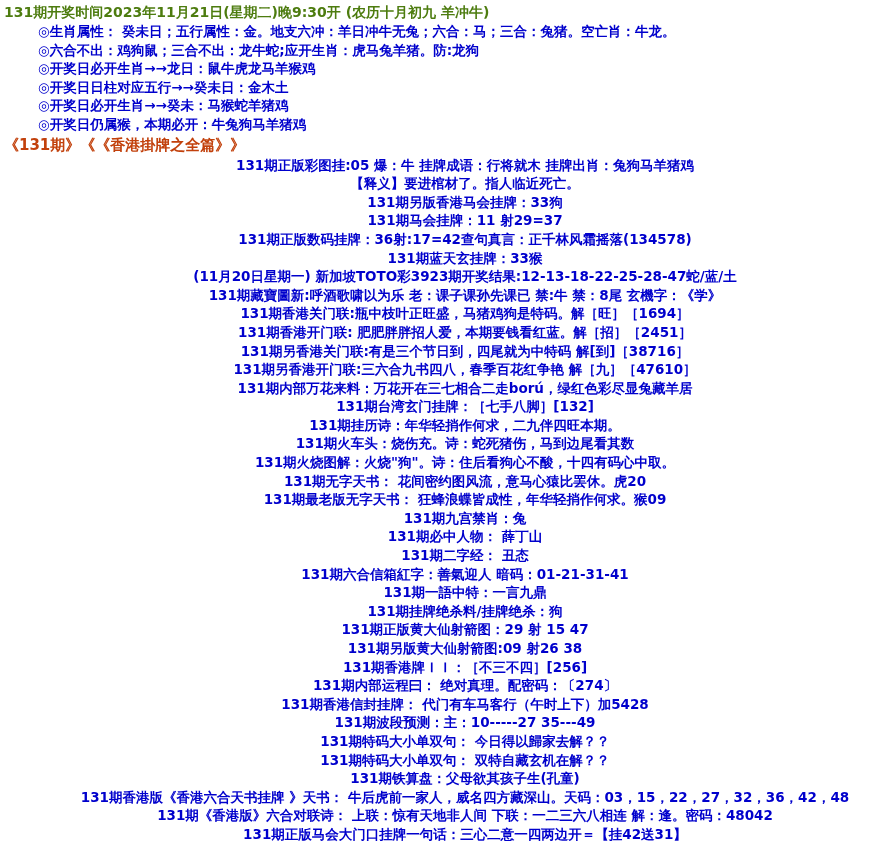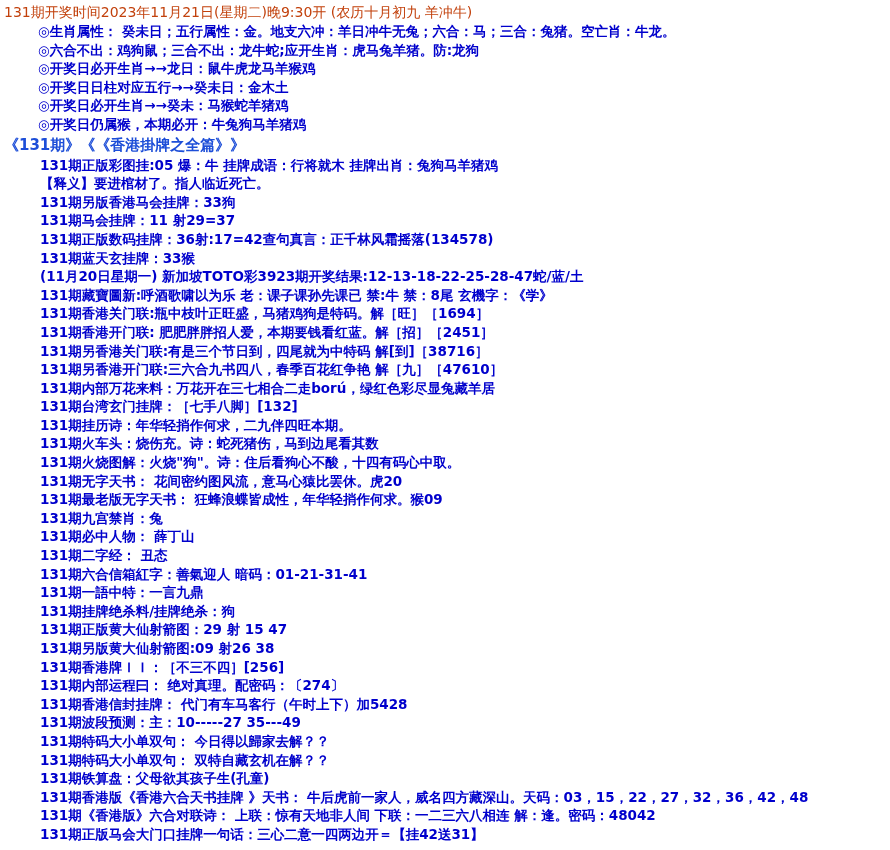--- a/index.html
+++ b/index.html
@@ -26,33 +26,34 @@
     white-space: nowrap;
     font-size: 13.5px;
     letter-spacing: 0px;
   }
   .blue {
     color: #0000cc;
     font-weight: bold;
     margin-left: 34px;
   }
   .hdr {
-    color: #c2410c;
-    font-weight: normal;
+    color: #4d7c0f;
+    font-weight: bold;
     font-size: 14px;
     line-height: 20px;
   }
   .title-line {
-    color: #1d4ed8;
+    color: #c2410c;
     font-weight: bold;
     font-size: 15px;
     line-height: 22px;
   }
   .ind {
     padding-left: 2px;
+    text-align: center;
   }
 </style>
 </head>
 <body>
 
 <div class="page">
 
   <div class="line hdr">131期开奖时间2023年11月21日(星期二)晚9:30开 (农历十月初九  羊冲牛)</div>
 
   <div class="line blue">◎生肖属性： 癸未日；五行属性：金。地支六冲：羊日冲牛无兔；六合：马；三合：兔猪。空亡肖：牛龙。</div>

